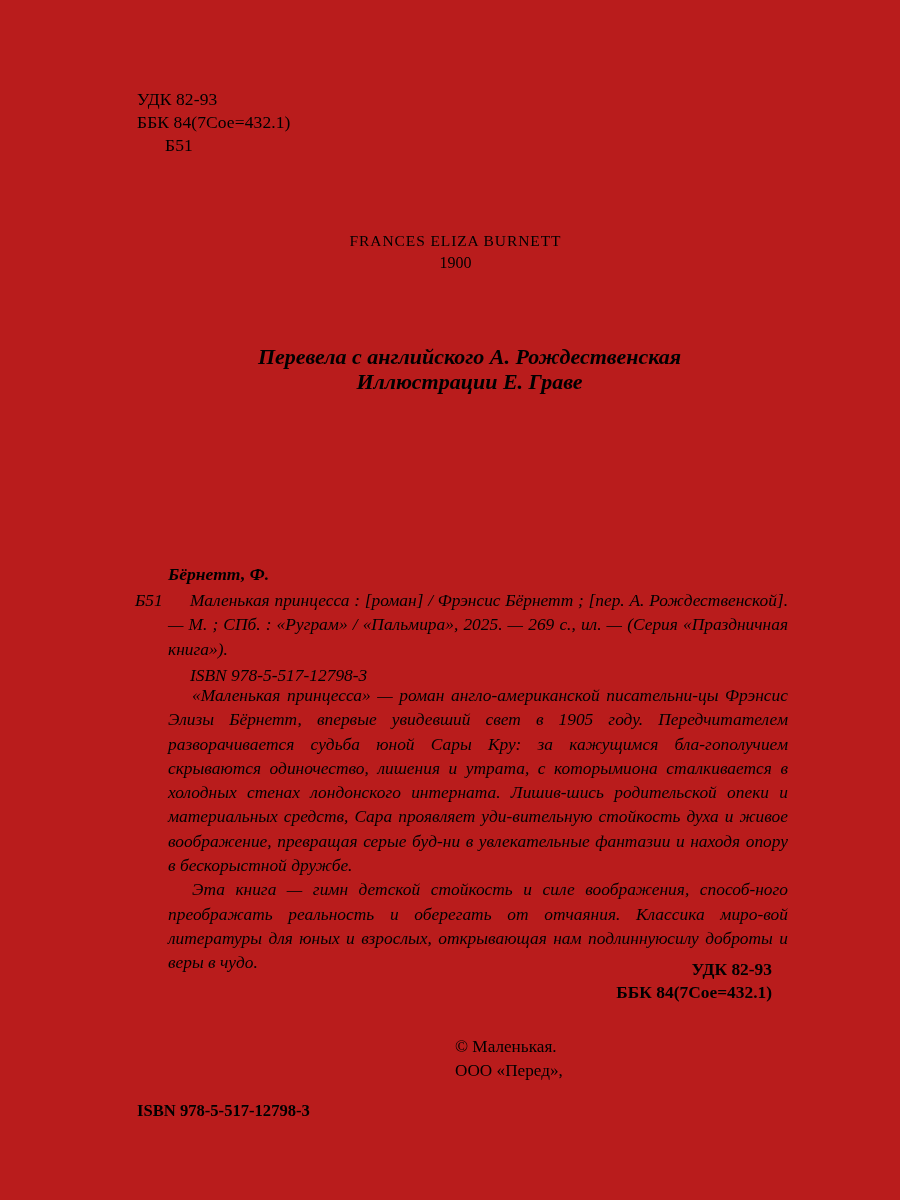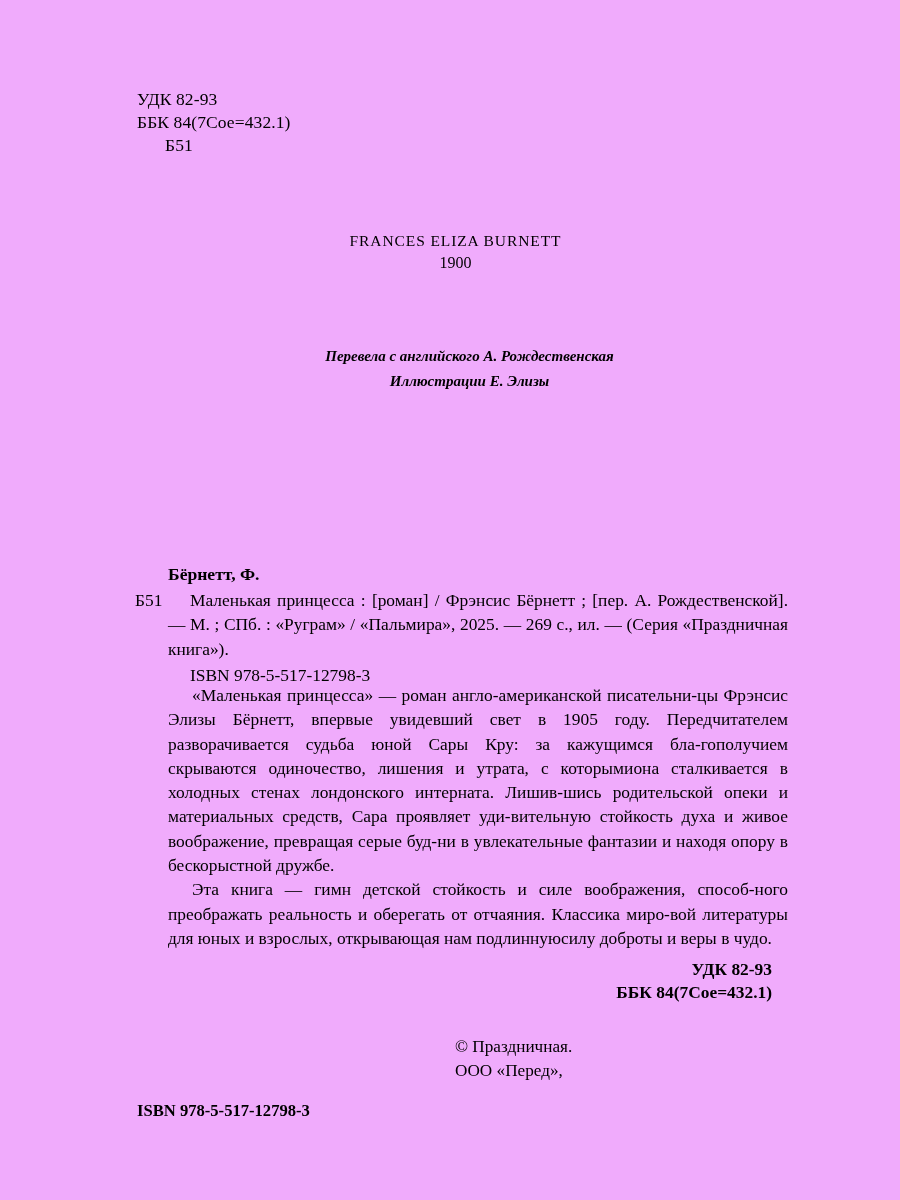--- a/index.html
+++ b/index.html
@@ -12,21 +12,21 @@
     background: #ffffff;
     font-family: "Liberation Serif", serif;
     color: #000000;
     overflow: hidden;
   }
 
   .page {
     position: relative;
     width: 900px;
     height: 1200px;
-    background: #f0abfc;
+    background: #b91c1c;
   }
 
   
   .udk-block {
     position: absolute;
     left: 137px;
     top: 88px;
     font-size: 17.5px;
     line-height: 23px;
     letter-spacing: 0.1px;
@@ -58,33 +58,34 @@
 
   
   .trans-block {
     position: absolute;
     left: 8px;
     right: 0;
     top: 344px;
     text-align: center;
     font-style: italic;
     font-weight: bold;
-    font-size: 15px;
+    font-size: 22px;
     line-height: 25px;
     margin-left: 31px;
   }
 
   
   .biblio {
     position: absolute;
     left: 168px;
     top: 562px;
     width: 620px;
     font-size: 17.4px;
     line-height: 24.6px;
+    font-style: italic;
   }
   .biblio-author {
     font-weight: bold;
     font-size: 17.6px;
     margin-bottom: 1px;
   }
   .biblio-desc {
     position: relative;
     text-align: justify;
     text-justify: inter-word;
@@ -108,20 +109,21 @@
   
   .annotation {
     position: absolute;
     left: 168px;
     top: 683px;
     width: 620px;
     font-size: 17.4px;
     line-height: 24.3px;
     text-align: justify;
     text-justify: inter-word;
+    font-style: italic;
   }
   .annotation p {
     margin: 0;
     text-indent: 24px;
   }
   .annotation p.p1 {
     text-align: justify;
   }
 
   
@@ -164,21 +166,21 @@
     <div class="line-3">Б51</div>
   </div>
 
   <div class="orig-block">
     <div class="orig-author">FRANCES ELIZA BURNETT</div>
     <div class="orig-year">1900</div>
   </div>
 
   <div class="trans-block">
     <div>Перевела с английского А. Рождественская</div>
-    <div>Иллюстрации Е. Элизы</div>
+    <div>Иллюстрации Е. Граве</div>
   </div>
 
   <div class="biblio">
     <div class="biblio-author">Бёрнетт, Ф.</div>
     <div class="biblio-desc">
       <span class="biblio-sig">Б51</span>
       <span class="indent"></span><span>Маленькая принцесса : [роман] / Фрэнсис Бёрнетт ; [пер.</span>
       <span>А. Рождественской]. — М. ; СПб. : «Руграм» / «Пальмира», 2025. —</span>
       <span>269 с., ил. — (Серия «Праздничная книга»).</span>
     </div>
@@ -193,19 +195,19 @@
       <span>Эта книга — гимн детской стойкость и силе воображения, способ-</span><span>ного преображать реальность и оберегать от отчаяния. Классика миро-</span><span>вой литературы для юных и взрослых, открывающая нам подлинную</span><span>силу доброты и веры в чудо.</span>
     </p>
   </div>
 
   <div class="udk-bottom">
     <div>УДК 82-93</div>
     <div>ББК 84(7Сое=432.1)</div>
   </div>
 
   <div class="copyright">
-    <div>© Праздничная.</div>
+    <div>© Маленькая.</div>
     <div>ООО «Перед»,</div>
   </div>
 
   <div class="isbn-bottom">ISBN 978-5-517-12798-3</div>
 
 </div>
 
 </body></html>

